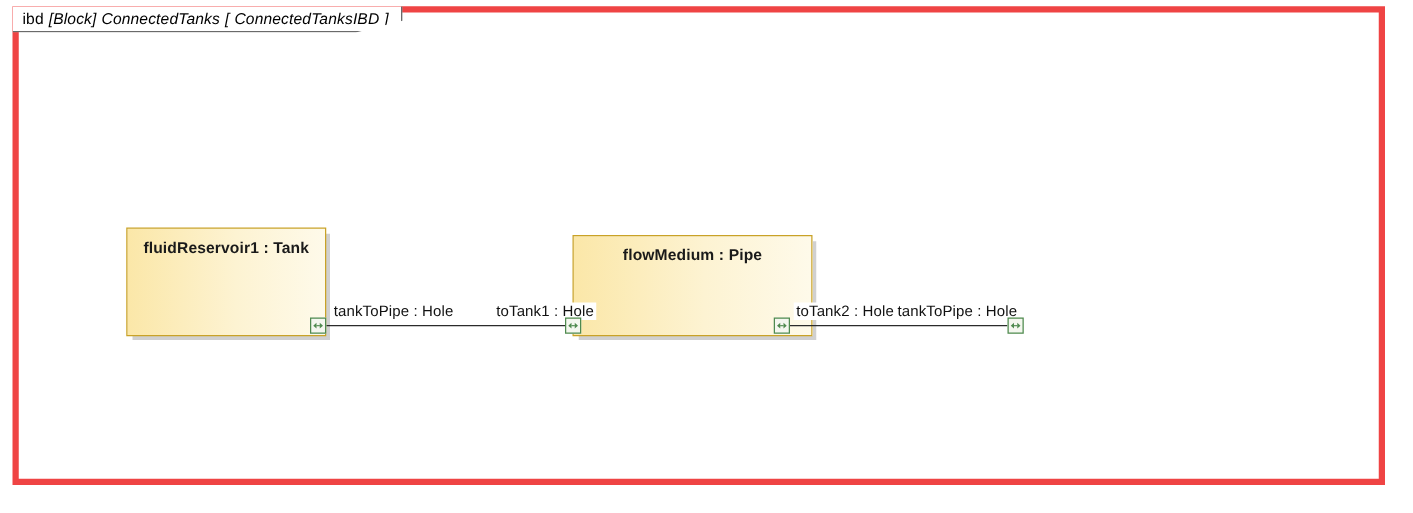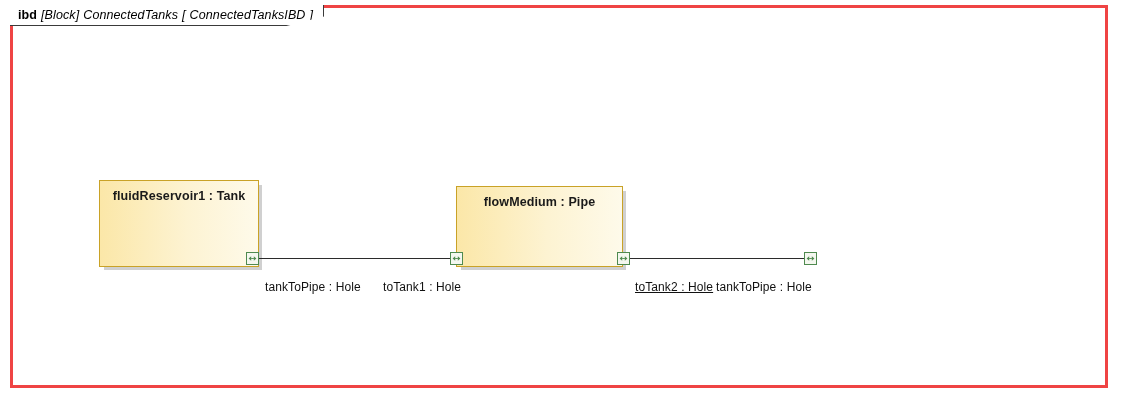--- a/index.html
+++ b/index.html
@@ -15,21 +15,21 @@
     overflow: hidden;
   }
 
   
   #diagram-frame {
     position: absolute;
     left: 10px;
     top: 5px;
     width: 1098px;
     height: 383px;
-    border: 3px solid #ef4444;
+    border: 5px solid #ef4444;
     box-sizing: border-box;
     background: #ffffff;
   }
 
   
   #frame-header {
     position: absolute;
     left: 10px;
     top: 5px;
     height: 21px;
@@ -42,21 +42,21 @@
     border-top: none;
     border-left: none;
     -webkit-clip-path: polygon(0 0, 100% 0, 100% 55%, 88% 100%, 0 100%);
     clip-path: polygon(0 0, 100% 0, 100% 55%, 88% 100%, 0 100%);
     white-space: nowrap;
     font-size: 12.5px;
     color: #000000;
     letter-spacing: 0.1px;
   }
   #frame-header .kw {
-    font-weight: bold;
+    font-weight: normal;
     margin-right: 4px;
   }
   #frame-header .seg { margin-right: 4px; font-style: italic; }
   #frame-header .seg:last-child { margin-right: 0; }
 
   
   .part {
     position: absolute;
     box-sizing: border-box;
     border: 1px solid #c9a227;
@@ -69,21 +69,21 @@
     right: 0;
     top: 8px;
     text-align: center;
     font-size: 12.5px;
     font-weight: bold;
     color: #1a1a1a;
     letter-spacing: 0.1px;
   }
 
   #part-fluidreservoir1 { left: 86px;  top: 172px; width: 160px; height: 87px; }
-  #part-flowmedium      { left: 443px; top: 178px; width: 167px; height: 81px; }
+  #part-flowmedium      { left: 443px; top: 178px; width: 192px; height: 81px; }
   #part-fluidreservoir2 { left: 797px; top: 163px; width: 199px; height: 129px; }
 
   
   .port {
     position: absolute;
     width: 13px;
     height: 13px;
     box-sizing: border-box;
     border: 1px solid #4f8a4f;
     background: #f4f7ef;
@@ -112,25 +112,24 @@
   
   .port-label {
     position: absolute;
     font-size: 12px;
     color: #111111;
     white-space: nowrap;
     letter-spacing: 0.1px;
     z-index: 3;
     background: #ffffff;
     padding: 0 2px;
-    margin-top: 40px;
   }
   #label-tanktopipe-1 { left: 250px; top: 232px; }
-  #label-totank1      { left: 368px; top: 232px; }
-  #label-totank2      { left: 620px; top: 232px; text-decoration: underline; }
+  #label-totank1      { left: 380px; top: 232px; }
+  #label-totank2      { left: 620px; top: 232px; }
   #label-tanktopipe-2 { left: 701px; top: 232px; }
 </style>
 </head>
 <body>
 
 <div id="diagram-frame">
 
   <div class="part" id="part-fluidreservoir1">
     <div class="part-name">fluidReservoir1 : Tank</div>
   </div>

